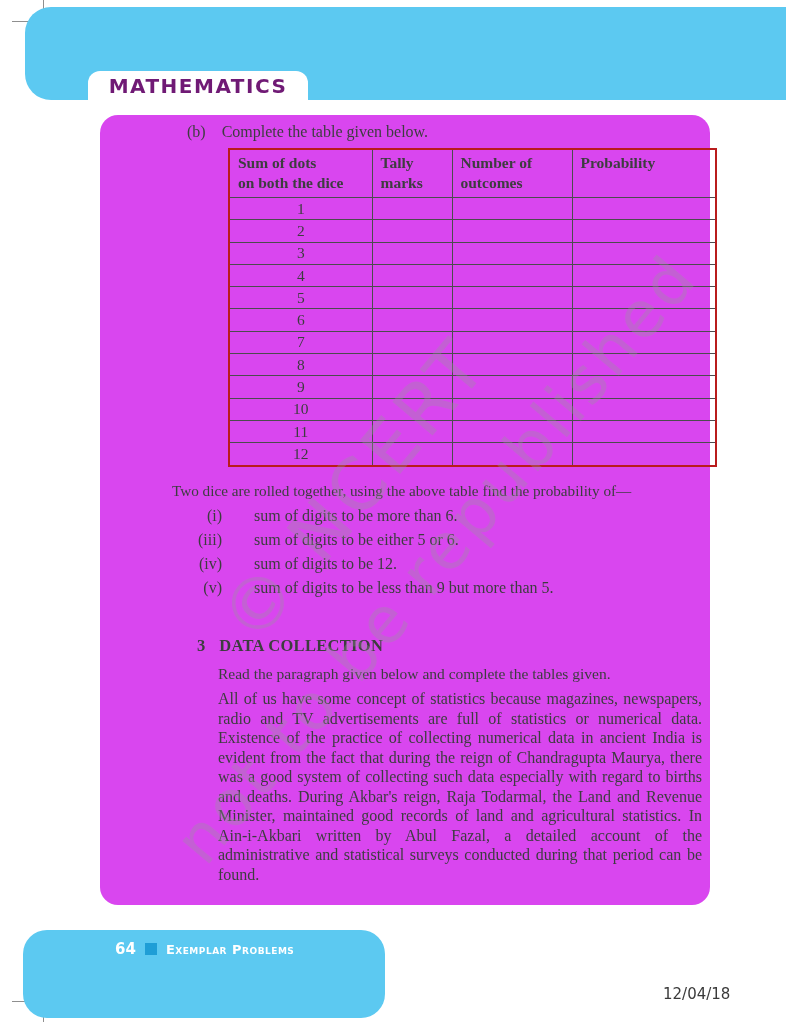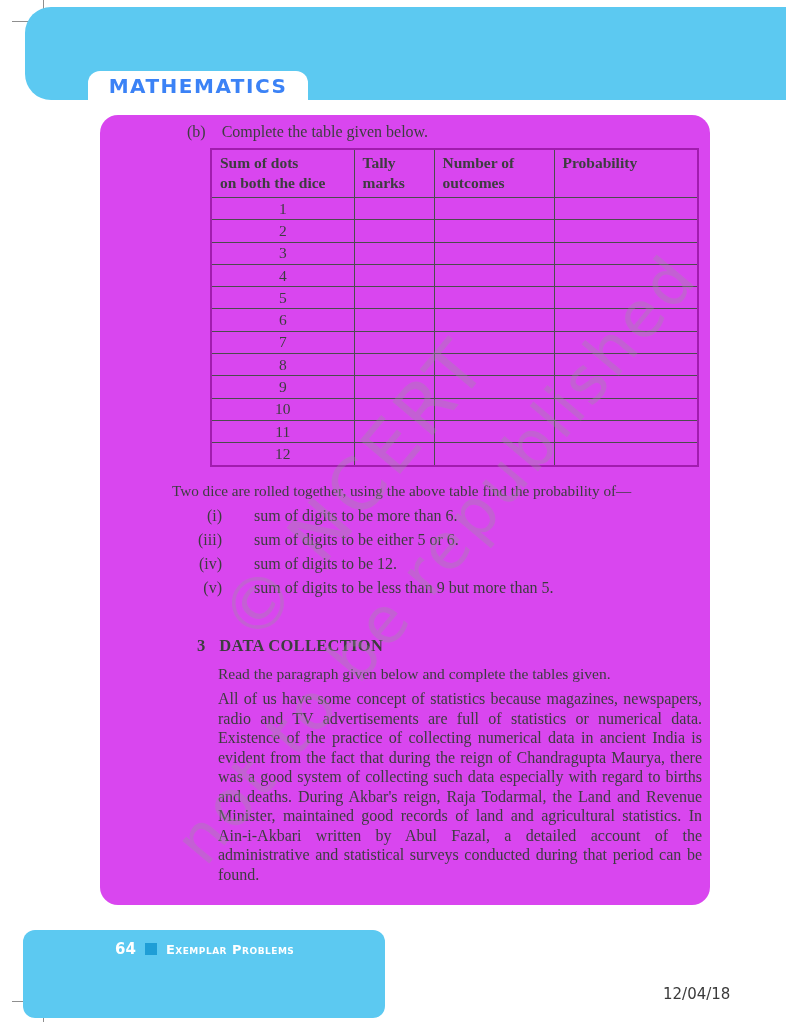--- a/index.html
+++ b/index.html
@@ -12,31 +12,31 @@
   .cm-tl-h{left:12px;top:21px;width:25px;height:1px;}
   .cm-bl-h{left:12px;top:1001px;width:25px;height:1px;}
   .cm-bl-v{left:43px;top:1008px;width:1px;height:14px;}
 
   
   .banner{position:absolute;left:25px;top:7px;right:0;height:93px;background:#5cc9f1;
           border-radius:26px 0 0 26px;}
   .banner-tab{position:absolute;left:63px;bottom:0;width:220px;height:29px;background:#ffffff;
           border-radius:12px 12px 0 0;display:flex;align-items:center;justify-content:center;}
   .banner-tab span{font-family:"DejaVu Sans", sans-serif;font-weight:800;font-size:20px;
-          letter-spacing:1.5px;color:#3b82f6;}
+          letter-spacing:1.5px;color:#701a75;}
 
   
   .content{position:absolute;left:100px;top:115px;width:610px;height:790px;background:#d946ef;
           border-radius:18px;}
 
   .item-b{position:absolute;left:87px;top:8px;font-size:16px;}
   .item-b .lbl{display:inline-block;margin-right:16px;}
 
-  table.ptable{position:absolute;left:110px;top:33px;width:487px;border-collapse:collapse;
-          border:2px solid #a21caf;table-layout:fixed;}
+  table.ptable{position:absolute;left:128px;top:33px;width:487px;border-collapse:collapse;
+          border:2px solid #b91c1c;table-layout:fixed;}
   table.ptable th, table.ptable td{border:1.5px solid #4c4c4e;padding:0;}
   table.ptable th{font-size:15.5px;font-weight:bold;text-align:left;vertical-align:top;
           padding:3px 4px 4px 8px;line-height:20px;height:39px;}
   th.c3{padding-left:16px;}
   th.c4{text-align:center;padding-left:0;margin-left:28px;}
   table.ptable td{height:21.3px;font-size:15.5px;}
   td.num{text-align:center;padding-right:48px;}
   .w1{width:143px;} .w2{width:80px;} .w3{width:120px;} .w4{width:144px;}
 
   .intro{position:absolute;left:72px;top:367px;font-size:15.2px;white-space:nowrap;}
@@ -48,21 +48,21 @@
 
   .sec-head{position:absolute;left:97px;top:521px;font-size:16.5px;font-weight:bold;}
   .sec-head .sec-num{margin-right:14px;}
   .sec-head .sec-title{letter-spacing:0.3px;font-family:Liberation Serif, serif;}
   .sec-intro{position:absolute;left:118px;top:550px;font-size:15.5px;}
   .para{position:absolute;left:118px;top:574px;width:484px;font-size:16px;line-height:19.5px;
         text-align:justify;}
 
   
   .footer{position:absolute;left:23px;top:930px;width:362px;height:88px;background:#5cc9f1;
-        border-radius:12px;}
+        border-radius:24px;}
   .footer-line{position:absolute;left:92px;top:10px;display:flex;align-items:center;color:#ffffff;
         font-family:"DejaVu Sans", sans-serif;}
   .footer-line .pg{font-weight:bold;font-size:15px;}
   .footer-line .sq{display:inline-block;width:12px;height:12px;background:#1f9ed6;margin:0 9px;}
   .footer-line .book{font-weight:bold;font-size:13px;font-variant:small-caps;letter-spacing:0.5px;}
 
   .datestamp{position:absolute;left:663px;top:985px;font-family:"DejaVu Sans", sans-serif;
         font-size:15px;color:#3a3a3a;}
 
   

